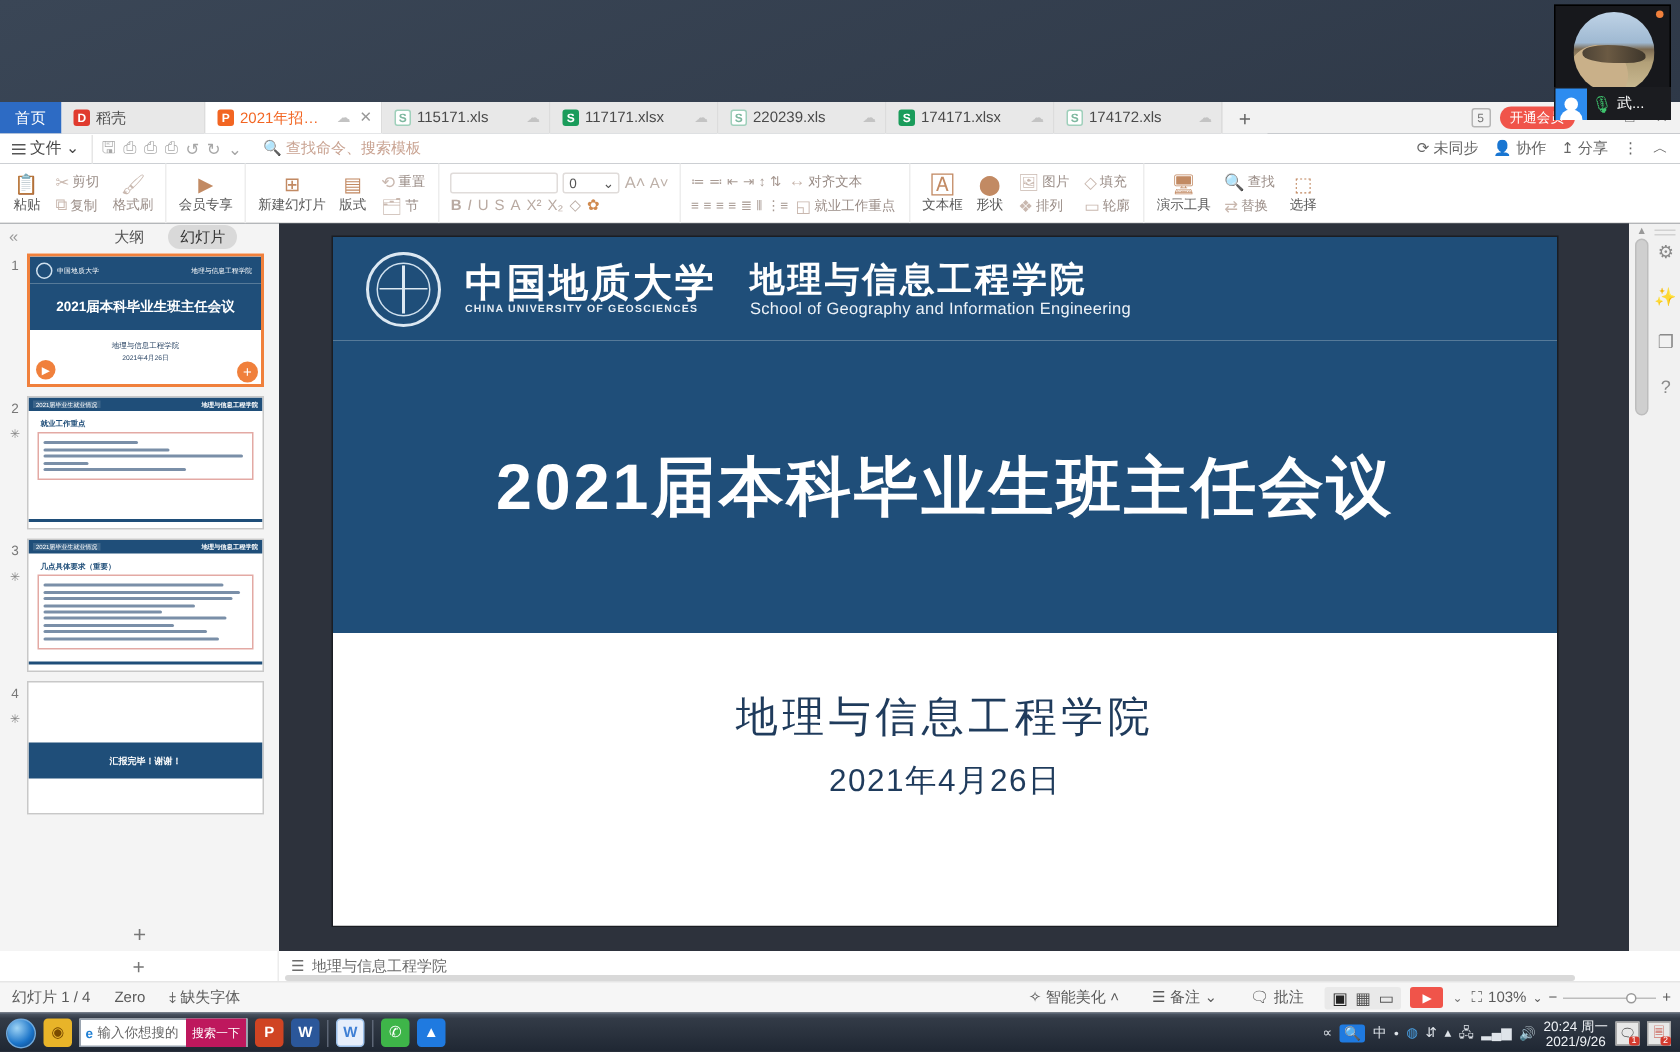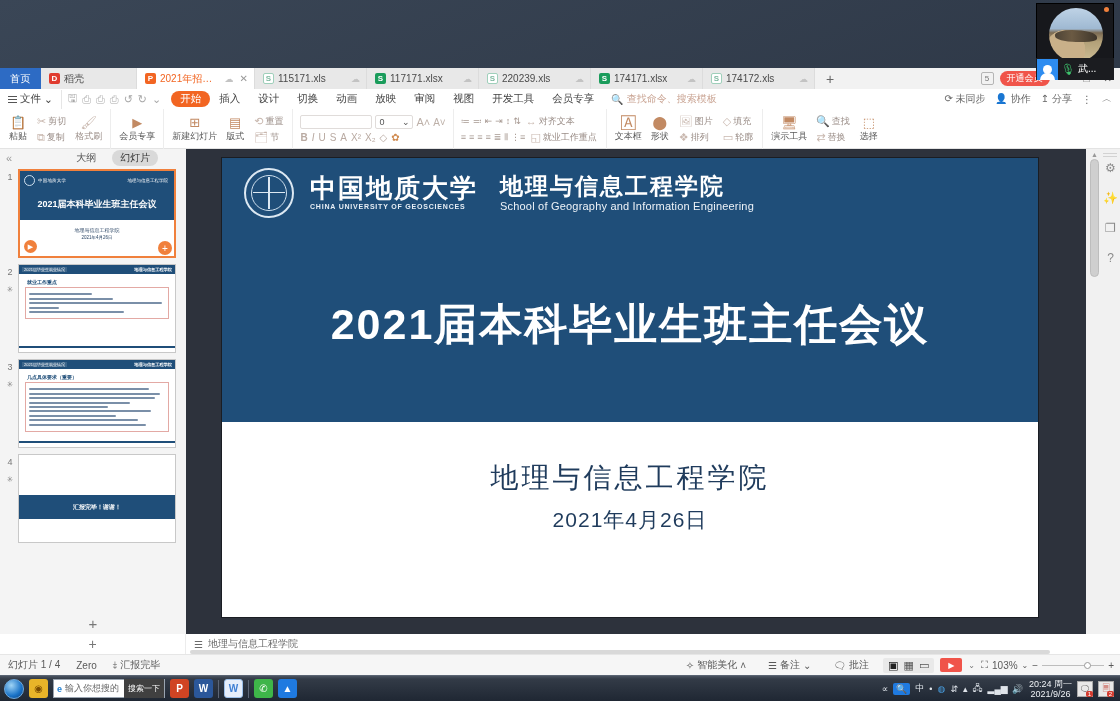--- a/index.html
+++ b/index.html
@@ -288,21 +288,21 @@
   .tb-orb { width:20px; height:20px; border-radius:50%;
             background:radial-gradient(circle at 35% 30%,#9fd4f5,#1a73c8 60%,#0b3d78);
             border:1px solid #6fa9dd; }
   .tb-ic { width:19px; height:19px; border-radius:3px; display:flex;
            align-items:center; justify-content:center; font-size:10px;
            color:#fff; font-weight:bold; }
   .tb-search { width:112px; height:19px; background:#fff;
                display:flex; align-items:center; gap:3px;
                font-size:9px; color:#666; padding-left:3px;
                border:1px solid #9aa4b0; }
-  .tb-search .go { margin-left:auto; background:#404040; color:#fff;
+  .tb-search .go { margin-left:auto; background:#be185d; color:#fff;
                    font-size:8px; padding:2px 4px; height:19px;
                    display:flex; align-items:center; }
   .tb-sep { width:1px; height:18px; background:#5d6676; }
   .tray { margin-left:auto; display:flex; align-items:center; gap:5px;
           color:#dfe4ea; font-size:9px; padding-right:2px; }
   .tray-clock { text-align:center; line-height:10px; font-size:9px;
                 color:#eef1f5; }
   .tray-box { width:16px; height:16px; background:#e8e8e8; border:1px solid #aaa;
               position:relative; display:flex; align-items:center;
               justify-content:center; font-size:9px; color:#444; }
@@ -414,32 +414,20 @@
       <span>⌄</span>
     </div>
     <div class="qat">
       <span>🖫</span>
       <span>⎙</span>
       <span>⎙</span>
       <span>⎙</span>
       <span>↺</span>
       <span>↻</span>
       <span>⌄</span>
-    </div>
-    <div class="ribtabs">
-      <span class="ribtab active">开始</span>
-      <span class="ribtab">插入</span>
-      <span class="ribtab">设计</span>
-      <span class="ribtab">切换</span>
-      <span class="ribtab">动画</span>
-      <span class="ribtab">放映</span>
-      <span class="ribtab">审阅</span>
-      <span class="ribtab">视图</span>
-      <span class="ribtab">开发工具</span>
-      <span class="ribtab">会员专享</span>
     </div>
     <div class="searchbox">
       <span>🔍</span>
       <span>查找命令、搜索模板</span>
     </div>
     <div class="menu-right">
       <span>
         <span>⟳</span>
         <span>未同步</span>
       </span>
@@ -763,21 +751,21 @@
       <span>地理与信息工程学院</span>
     </div>
     <div class="nb-scroll"></div>
   </div>
 
   <div class="statusbar">
     <div class="sb-item">幻灯片 1 / 4</div>
     <div class="sb-item">Zero</div>
     <div class="sb-item">
       <span>⤈</span>
-      <span>汇报完毕</span>
+      <span>缺失字体</span>
     </div>
 
     <div class="sb-right">
       <span class="sb-item">
         <span>✧</span>
         <span>智能美化</span>
         <span>˄</span>
       </span>
       <span class="sb-item">
         <span>☰</span>

